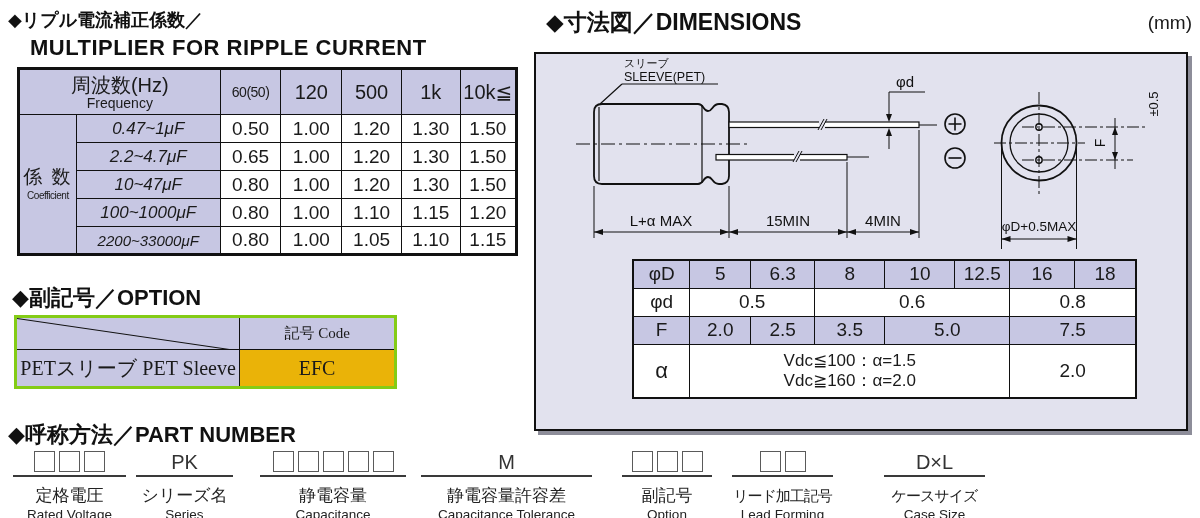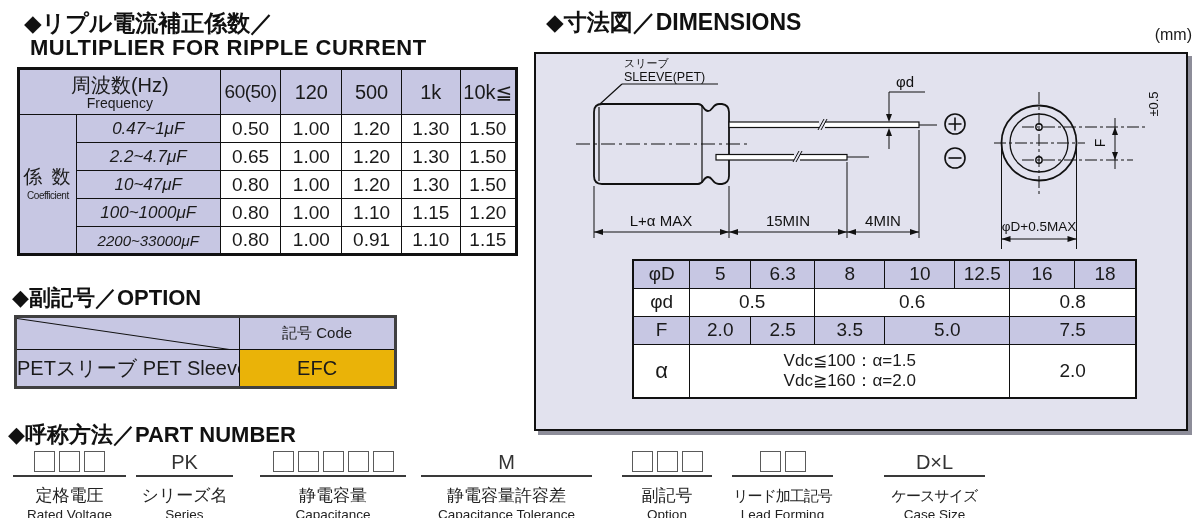--- a/index.html
+++ b/index.html
@@ -17,26 +17,26 @@
 
   
   #ripple-table{left:17px;top:67px;width:501px;height:186px;border:3px solid #111;}
   #ripple-table .h-jp{font-size:20px;line-height:22px;}
   #ripple-table .h-en{font-size:14px;line-height:15px;}
   #ripple-table .coeff .h-jp{font-size:19px;letter-spacing:2px;}
   #ripple-table .coeff .h-en{font-size:10px;letter-spacing:-0.5px;}
   #ripple-table td.val{font-size:19px;background:#fff;}
   #ripple-table td.range{font-size:17px;background:#c7c7e3;font-style:italic;}
   #ripple-table th.fc{font-size:20px;}
-  #ripple-table th.fc-small{font-size:19px;letter-spacing:-0.5px;margin-left:28px;}
+  #ripple-table th.fc-small{font-size:14px;letter-spacing:-0.5px;margin-left:28px;}
   #ripple-table tr.hdr{height:46px;}
   #ripple-table tr.data{height:28px;}
 
   
-  #option-table{left:14px;top:315px;width:383px;border:3px solid #404040;}
+  #option-table{left:14px;top:315px;width:383px;border:3px solid #84cc16;font-family:Liberation Serif, serif;}
   #option-table tr.hdr{height:33px;}
   #option-table tr.data{height:38px;}
   #option-table .code-h{font-size:15px;}
   #option-table .name{font-size:20px;background:#c7c7e3;}
   #option-table .code{font-size:20px;background:#eab308;margin-top:40px;}
   .diag-cell{position:relative;}
   .diag-line{position:absolute;left:0;top:0;width:229px;height:0;border-top:1.4px solid #111;
         transform-origin:0 0;transform:rotate(8.3deg);}
 
   
@@ -60,21 +60,21 @@
   .pn-en{font-size:13.5px;line-height:15px;color:#222;white-space:nowrap;}
 
   svg text{fill:#111;}
   svg .ln{stroke:#111;fill:none;}
 </style>
 </head>
 <body>
 
 <div class="page">
 
-  <div class="abs title" style="left:8px;top:8px;font-size:23px;margin-left:16px;">◆リプル電流補正係数／</div>
+  <div class="abs title" style="left:8px;top:8px;font-size:18px;">◆リプル電流補正係数／</div>
   <div class="abs title" style="left:30px;top:35px;font-size:22px;letter-spacing:0.5px;">MULTIPLIER FOR RIPPLE CURRENT</div>
 
   <table class="tbl abs" id="ripple-table">
     <colgroup>
       <col style="width:11.6%">
         <col style="width:28.9%">
         <col style="width:12.2%">
       <col style="width:12.2%">
         <col style="width:12%">
         <col style="width:11.8%">
@@ -125,21 +125,21 @@
       <td class="val">0.80</td>
       <td class="val">1.00</td>
       <td class="val">1.10</td>
       <td class="val">1.15</td>
       <td class="val">1.20</td>
     </tr>
     <tr class="data">
       <td class="range" style="font-size:15px;">2200~33000μF</td>
       <td class="val">0.80</td>
       <td class="val">1.00</td>
-      <td class="val">0.91</td>
+      <td class="val">1.05</td>
       <td class="val">1.10</td>
       <td class="val">1.15</td>
     </tr>
   </tbody>
     </table>
 
   <div class="abs title" style="left:12px;top:283px;font-size:22px;">◆副記号／OPTION</div>
 
   <table class="tbl abs" id="option-table">
     <colgroup>
@@ -154,21 +154,21 @@
       <th class="code-h">記号 Code</th>
     </tr>
     <tr class="data">
       <td class="name">PETスリーブ PET Sleeve</td>
       <td class="code">EFC</td>
     </tr>
   </tbody>
     </table>
 
   <div class="abs title" style="left:546px;top:7px;font-size:23px;">◆寸法図／DIMENSIONS</div>
-  <div class="abs" style="right:8px;top:26px;font-size:16px;">(mm)</div>
+  <div class="abs" style="right:8px;top:12px;font-size:19px;">(mm)</div>
 
   <div class="abs" id="dims-box">
 
     <svg class="abs" style="left:0;top:0;" width="650" height="375" viewBox="0 0 650 375">
 
       <text x="88" y="13" font-size="11">スリーブ</text>
       <text x="88" y="27" font-size="12.5">SLEEVE(PET)</text>
       <path class="ln" stroke-width="1.2" d="M86,30 L182,30 M86,30 L64,50"></path>
 
       <path class="ln" stroke-width="1.8" d="M58,58 Q58,50 66,50 L162,50 C168,50 167,57 172,57 C177,57 176,50 183,50 L186,50 Q193,51 193,58

